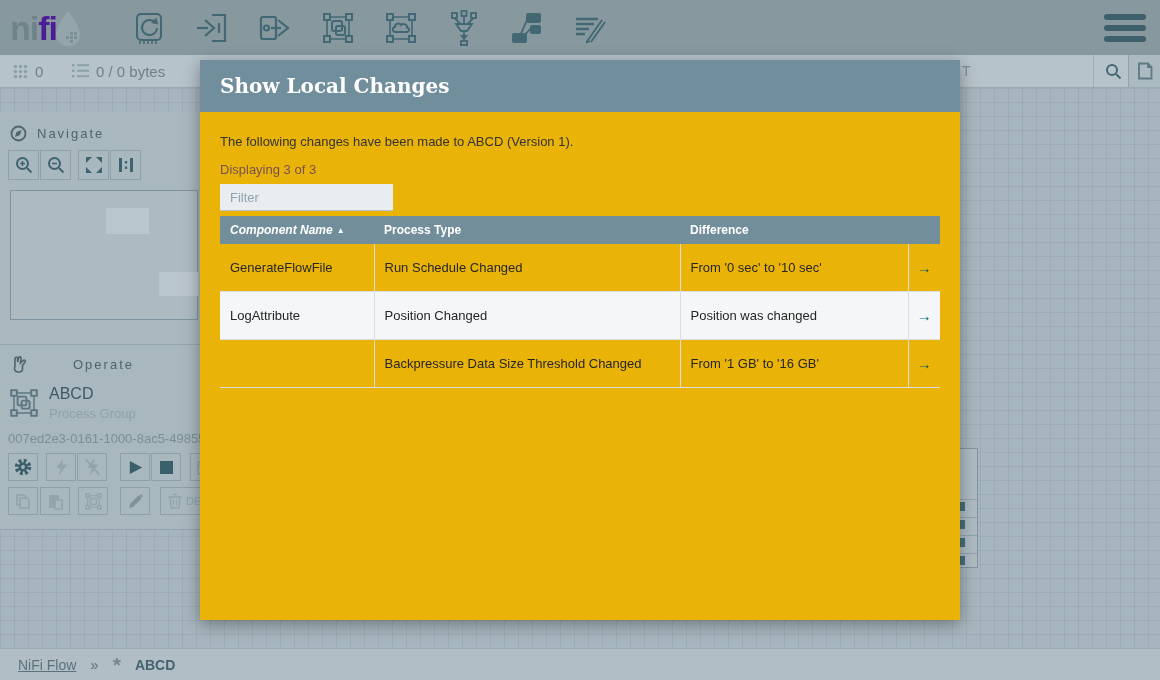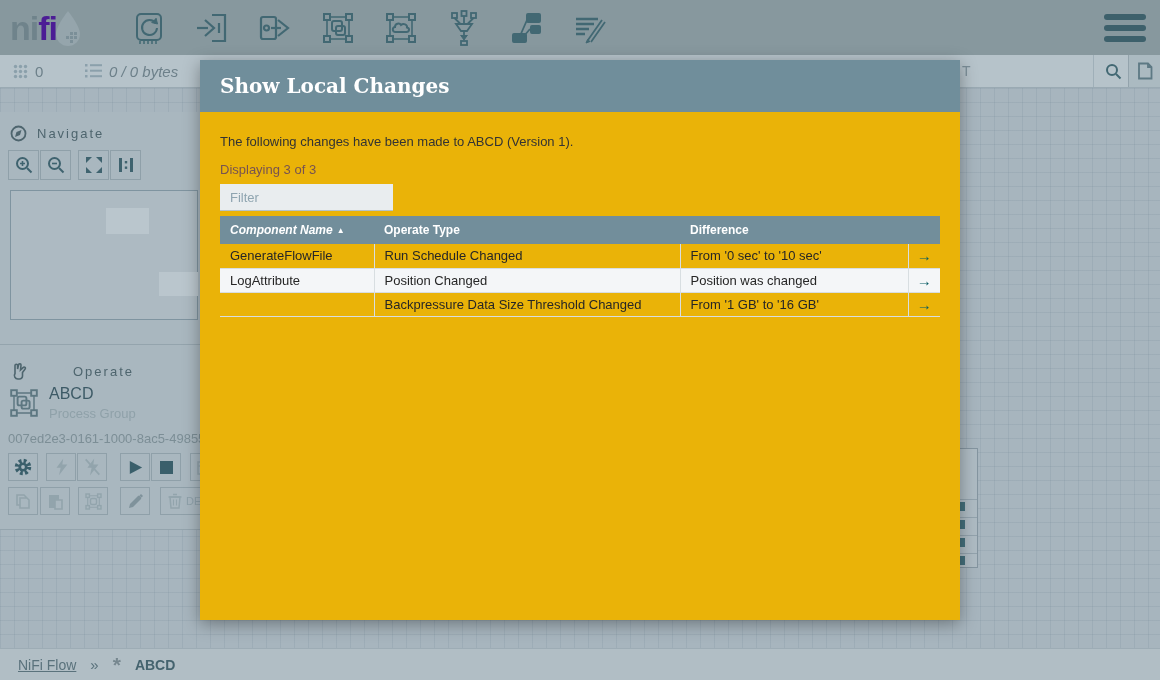--- a/index.html
+++ b/index.html
@@ -68,21 +68,21 @@
   #modal-title { font-family:"DejaVu Serif", serif; font-weight:bold; font-size:20px; color:#ffffff; }
   #modal-desc { position:absolute; left:20px; top:74px; font-size:13px; color:#333333; }
   #modal-displaying { position:absolute; left:20px; top:102px; font-size:13px; color:#775351; }
   #filter-input { position:absolute; left:20px; top:124px; width:173px; height:27px; background:#e9edef; border:none; border-bottom:1px solid #b6c2c8; padding:0 10px; font-size:13px; color:#3a4a52; font-family:"Liberation Sans", sans-serif; }
   #filter-input::placeholder { color:#8fa5b0; opacity:1; }
 
   #changes-table { position:absolute; left:20px; top:156px; width:720px; border-collapse:collapse; table-layout:fixed; }
   #changes-table th { background:#728e9b; color:#ffffff; font-size:12px; font-weight:bold; text-align:left; padding:7px 10px; }
   #changes-table th.sorted { font-style:italic; }
   #changes-table th .sort-arrow { font-size:8px; font-style:normal; margin-left:4px; vertical-align:1px; }
-  #changes-table td { font-size:13px; color:#262626; padding:4px 10px; height:24px; border-bottom:1px solid #d8dee1; border-right:1px solid #d8dee1; }
+  #changes-table td { font-size:13px; color:#262626; padding:16px 10px; height:24px; border-bottom:1px solid #d8dee1; border-right:1px solid #d8dee1; }
   #changes-table td:last-child { border-right:none; }
   #changes-table tr.alt td { background:#f4f6f8; }
   #changes-table td.goto { text-align:center; color:#065b63; font-weight:bold; font-size:15px; padding:0; cursor:pointer; }
   .col-name { width:154px; } .col-type { width:306px; } .col-diff { width:228px; } .col-goto { width:32px; }
 
   #close-btn { position:absolute; right:0; bottom:0; width:107px; height:32px; background:#708e9b; color:#ffffff; border:none; font-size:12px; font-weight:bold; letter-spacing:.5px; font-family:"Liberation Sans", sans-serif; cursor:pointer; }
 
   svg { display:block; }
 </style>
 </head>
@@ -201,21 +201,21 @@
           <circle cx="2.5" cy="7.5" r="1.7"></circle>
             <circle cx="7.5" cy="7.5" r="1.7"></circle>
             <circle cx="12.5" cy="7.5" r="1.7"></circle>
           <circle cx="2.5" cy="12.5" r="1.7"></circle>
             <circle cx="7.5" cy="12.5" r="1.7"></circle>
             <circle cx="12.5" cy="12.5" r="1.7"></circle>
         </svg>
       </span>
       <span>0</span>
     </div>
-    <div class="sb-item" style="left:85px;font-style:italic;">
+    <div class="sb-item" style="left:72px;">
       <span>
         <svg width="17" height="14" viewBox="0 0 17 14" stroke="#8ba0ab" stroke-width="2" fill="#8ba0ab">
           <rect x="0" y="0" width="2.5" height="2.5" stroke="none"></rect>
             <path d="M5 1.2 h12"></path>
           <rect x="0" y="5.5" width="2.5" height="2.5" stroke="none"></rect>
             <path d="M5 6.7 h12"></path>
           <rect x="0" y="11" width="2.5" height="2.5" stroke="none"></rect>
             <path d="M5 12.2 h12"></path>
         </svg>
       </span>
@@ -291,21 +291,21 @@
         </svg>
       </div>
     </div>
     <div id="minimap">
       <div class="mini-rect" style="left:95px; top:17px; width:43px; height:26px;"></div>
       <div class="mini-rect" style="left:148px; top:81px; width:39px; height:24px;"></div>
     </div>
   </div>
 
   <div id="operate" class="palette abs">
-    <div class="palette-header" style="margin-top:11px;gap:45px;">
+    <div class="palette-header" style="margin-top:4px;gap:45px;">
       <span>
         <svg width="18" height="18" viewBox="0 0 18 18" stroke="#4e656e" stroke-width="1.6" fill="none">
           <path d="M5 8 V3.5 a1.3 1.3 0 0 1 2.6 0 V7 l1 -4.2 a1.2 1.2 0 0 1 2.4 .5 L10.5 8 l2.8 -2.6 a1.2 1.2 0 0 1 1.8 1.6 L12.5 10.5 V14 a3 3 0 0 1 -3 3 H8 a3.5 3.5 0 0 1 -3 -5.5 Z"></path>
         </svg>
       </span>
       <span>Operate</span>
     </div>
     <div id="op-selection">
       <span>
         <svg width="32" height="36" viewBox="0 0 40 44" stroke="#5d7781" stroke-width="2.4" fill="none">
@@ -421,21 +421,21 @@
     <table id="changes-table">
       <colgroup>
           <col class="col-name">
           <col class="col-type">
           <col class="col-diff">
           <col class="col-goto">
         </colgroup>
       <thead>
         <tr>
           <th class="sorted"><span>Component Name</span><span class="sort-arrow">▲</span></th>
-          <th><span>Operate Type</span></th>
+          <th><span>Process Type</span></th>
           <th colspan="2"><span>Difference</span></th>
         </tr>
       </thead>
       <tbody>
         <tr>
           <td>GenerateFlowFile</td>
           <td>Run Schedule Changed</td>
           <td>From '0 sec' to '10 sec'</td>
           <td class="goto">→</td>
         </tr>

